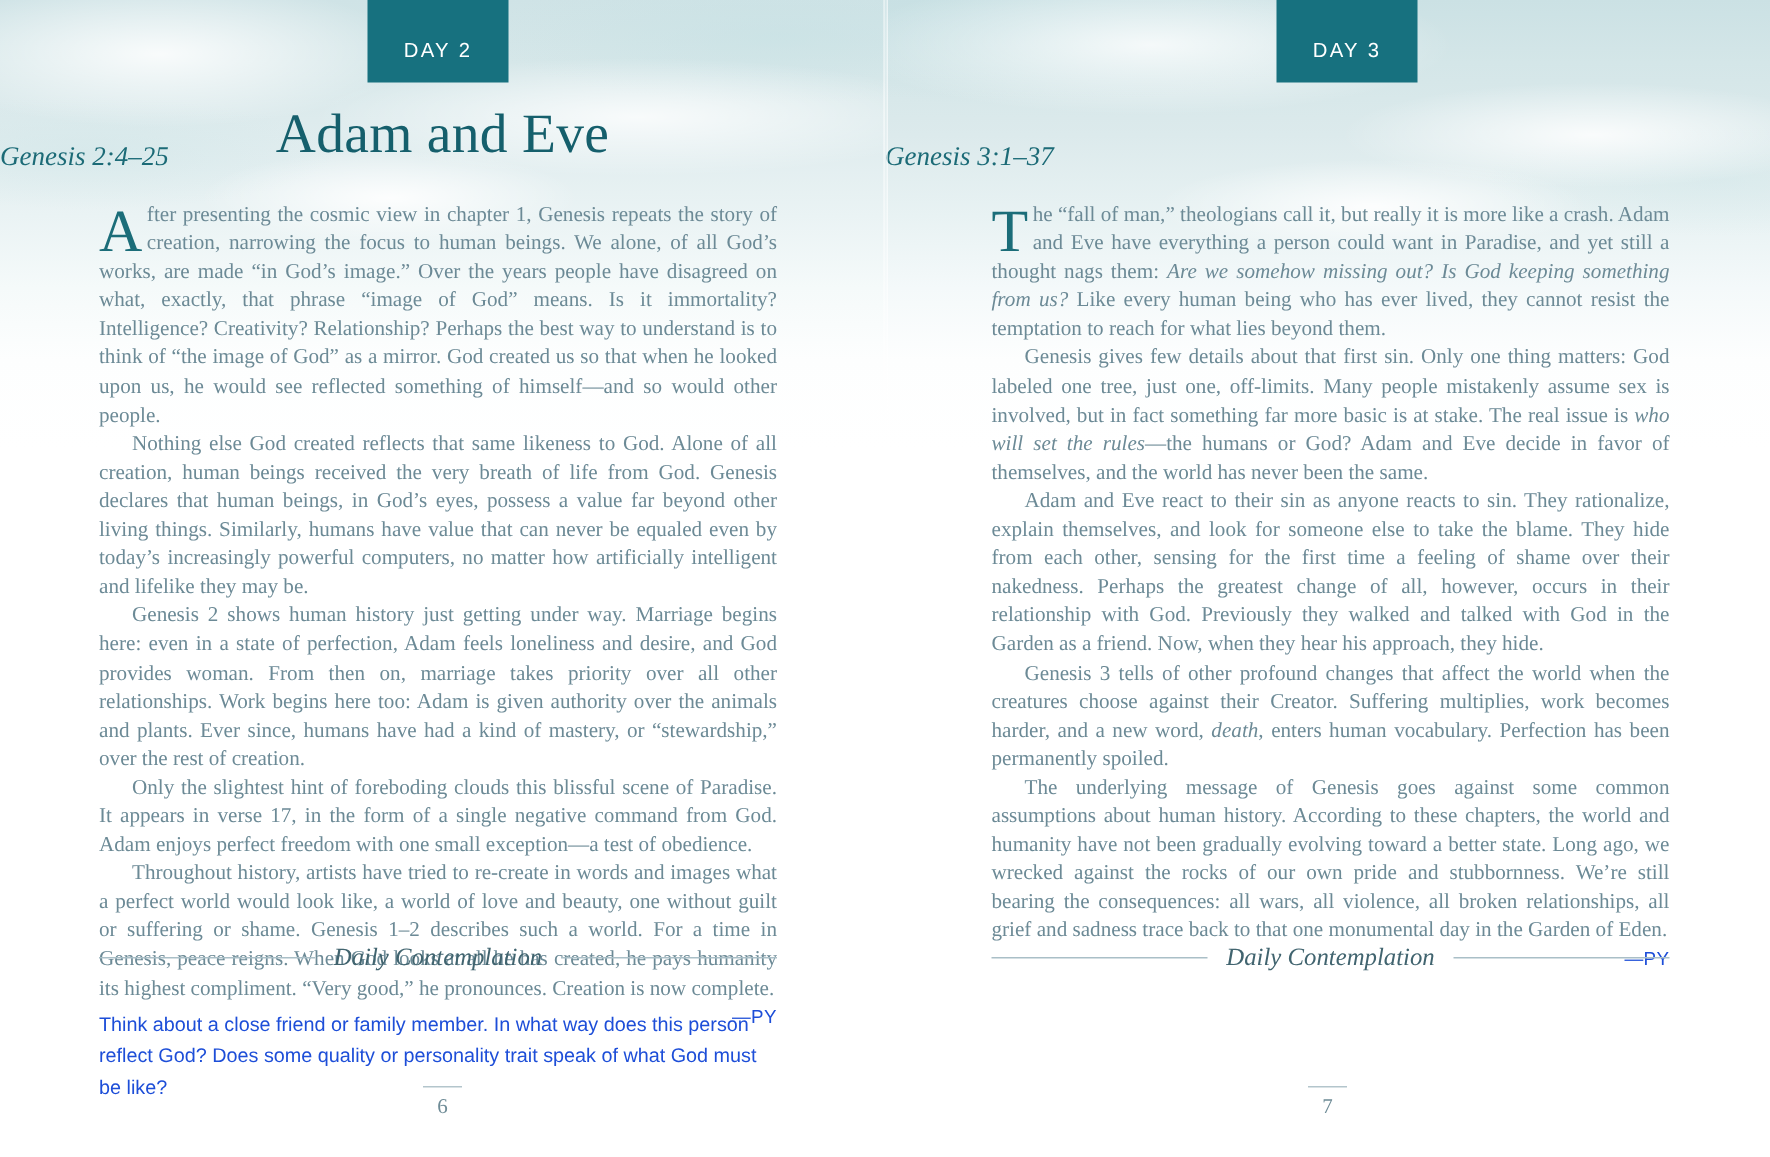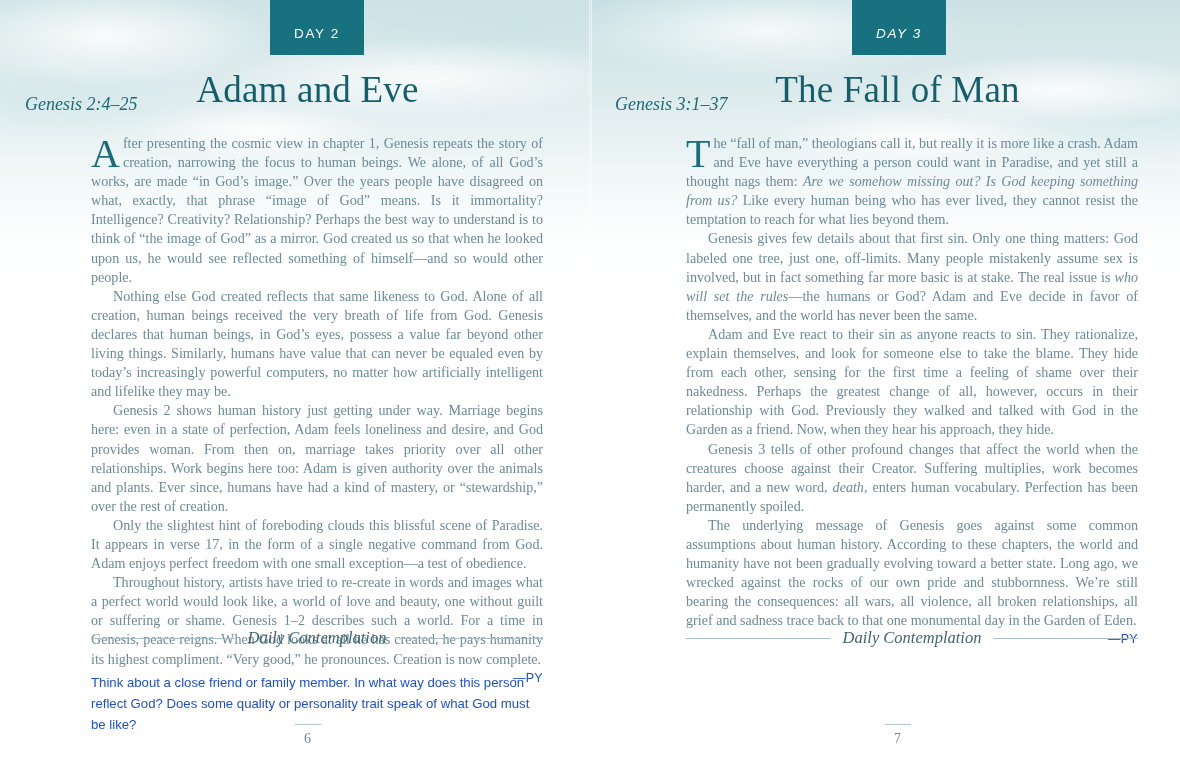--- a/index.html
+++ b/index.html
@@ -22,21 +22,20 @@
     background: #ffffff;
   }
 
   
   .page {
     position: relative;
     width: 590px;
     height: 771px;
     overflow: hidden;
     background: #ffffff;
-    padding-left: 25px;
   }
 
   
   .sky {
     position: absolute;
     left: 0; top: 0;
     width: 100%;
     height: 300px;
     background:
       radial-gradient(ellipse 240px 70px at 18% 12%, rgba(255,255,255,0.85) 0%, rgba(255,255,255,0) 70%),
@@ -98,21 +97,21 @@
     font-family: "Liberation Sans", sans-serif;
     font-size: 13.5px;
     letter-spacing: 1.6px;
     display: flex;
     align-items: center;
     justify-content: center;
     padding-top: 12px;
     box-sizing: border-box;
   }
   .page-left .day-badge { left: 245px; }
-  .page-right .day-badge { left: 237px; font-style: italic; }
+  .page-right .day-badge { left: 261px; }
 
   
   .title {
     position: absolute;
     top: 70px;
     left: 0;
     width: 100%;
     text-align: center;
     font-family: "Liberation Serif", "DejaVu Serif", serif;
     font-size: 37px;
@@ -279,21 +278,20 @@
   </div>
 
   <div class="page page-right">
     <div class="sky right"></div>
     <div class="content">
 
       <div class="day-badge">
         <span>DAY 3</span>
       </div>
 
-      <div class="title">The Fall of Man</div>
       <div class="subtitle">Genesis 3:1–37</div>
 
       <div class="body-text">
         <p class="first"><span class="dropcap">T</span><span>he “fall of man,” theologians call it, but really it is more like a crash. Adam and Eve have everything a person could want in Paradise, and yet still a thought nags them: <em>Are we somehow missing out? Is God keeping something from us?</em> Like every human being who has ever lived, they cannot resist the temptation to reach for what lies beyond them.</span></p>
         <p><span>Genesis gives few details about that first sin. Only one thing matters: God labe­led one tree, just one, off-limits. Many people mistakenly assume sex is involved, but in fact something far more basic is at stake. The real issue is <em>who will set the rules</em>—the humans or God? Adam and Eve decide in favor of themselves, and the world has never been the same.</span></p>
         <p><span>Adam and Eve react to their sin as anyone reacts to sin. They rationalize, explain themselves, and look for someone else to take the blame. They hide from each other, sensing for the first time a feeling of shame over their nakedness. Perhaps the greatest change of all, however, occurs in their relationship with God. Previously they walked and talked with God in the Garden as a friend. Now, when they hear his approach, they hide.</span></p>
         <p><span>Genesis 3 tells of other profound changes that affect the world when the crea­tures choose against their Creator. Suffering multiplies, work becomes harder, and a new word, <em>death</em>, enters human vocabulary. Perfection has been permanently spoiled.</span></p>
         <p><span>The underlying message of Genesis goes against some common assumptions about human history. According to these chapters, the world and humanity have not been gradually evolving toward a better state. Long ago, we wrecked against the rocks of our own pride and stubbornness. We’re still bearing the consequences: all wars, all violence, all broken relationships, all grief and sadness trace back to that one monumental day in the Garden of Eden.</span></p>
         <p class="byline">—PY</p>
       </div>

